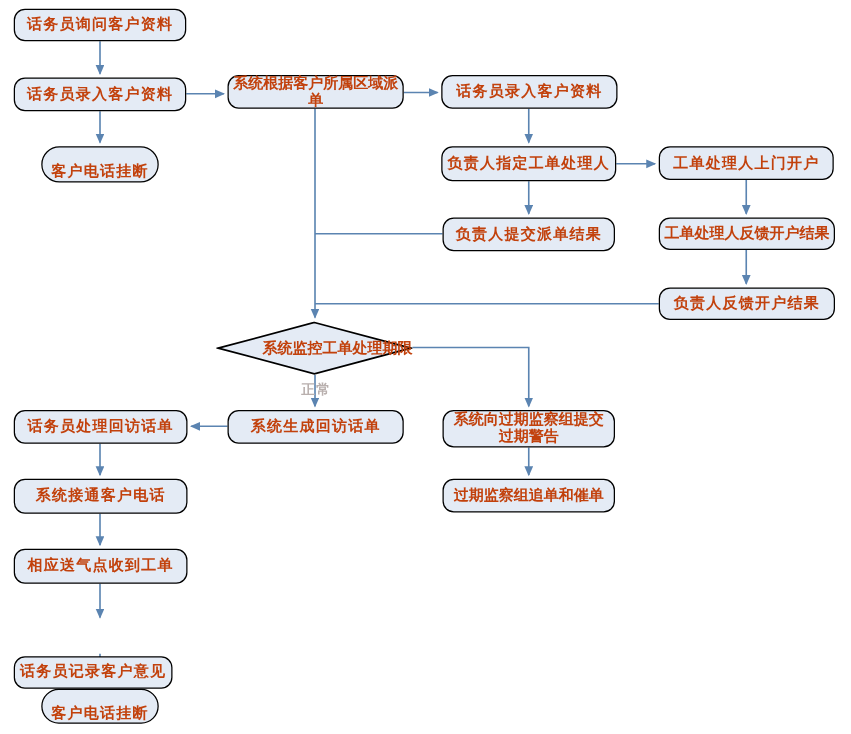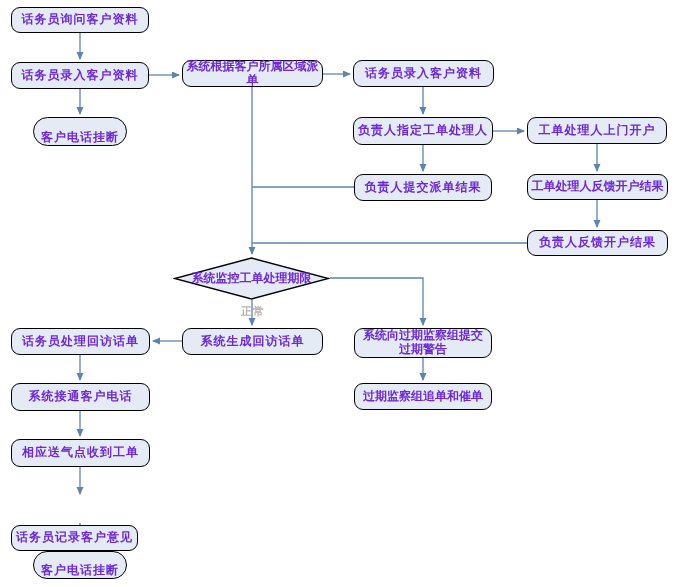--- a/index.html
+++ b/index.html
@@ -5,25 +5,25 @@
   html,body{margin:0;padding:0;background:#fff;}
   #canvas{
     position:relative;width:681px;height:587px;background:#fff;overflow:hidden;
     font-family:"DejaVu Sans","Liberation Sans",sans-serif;
   }
   #edges{position:absolute;left:0;top:0;width:681px;height:587px;z-index:1;}
   .node{
     position:absolute;z-index:2;box-sizing:border-box;
     background:#e4ebf5;border:1px solid #000;
     display:flex;align-items:center;justify-content:center;text-align:center;
-    font-size:12px;font-weight:bold;color:#6d28d9;letter-spacing:1px;line-height:1.15;
+    font-size:12px;font-weight:bold;color:#c2410c;letter-spacing:1px;line-height:1.15;
   }
   .process{border-radius:9px;}
   .terminator{border-radius:15px;align-items:flex-end;}
-  .decision{background:transparent;border:none;}
+  .decision{background:transparent;border:none;justify-content:flex-end;}
   .decision svg{position:absolute;left:0;top:0;}
   .decision span{position:relative;z-index:1;}
   .branch-label{
     position:absolute;z-index:2;font-size:11px;font-weight:bold;
     color:#b9b0ae;letter-spacing:1px;text-align:center;
   }
 </style>
 </head>
 <body>
 

